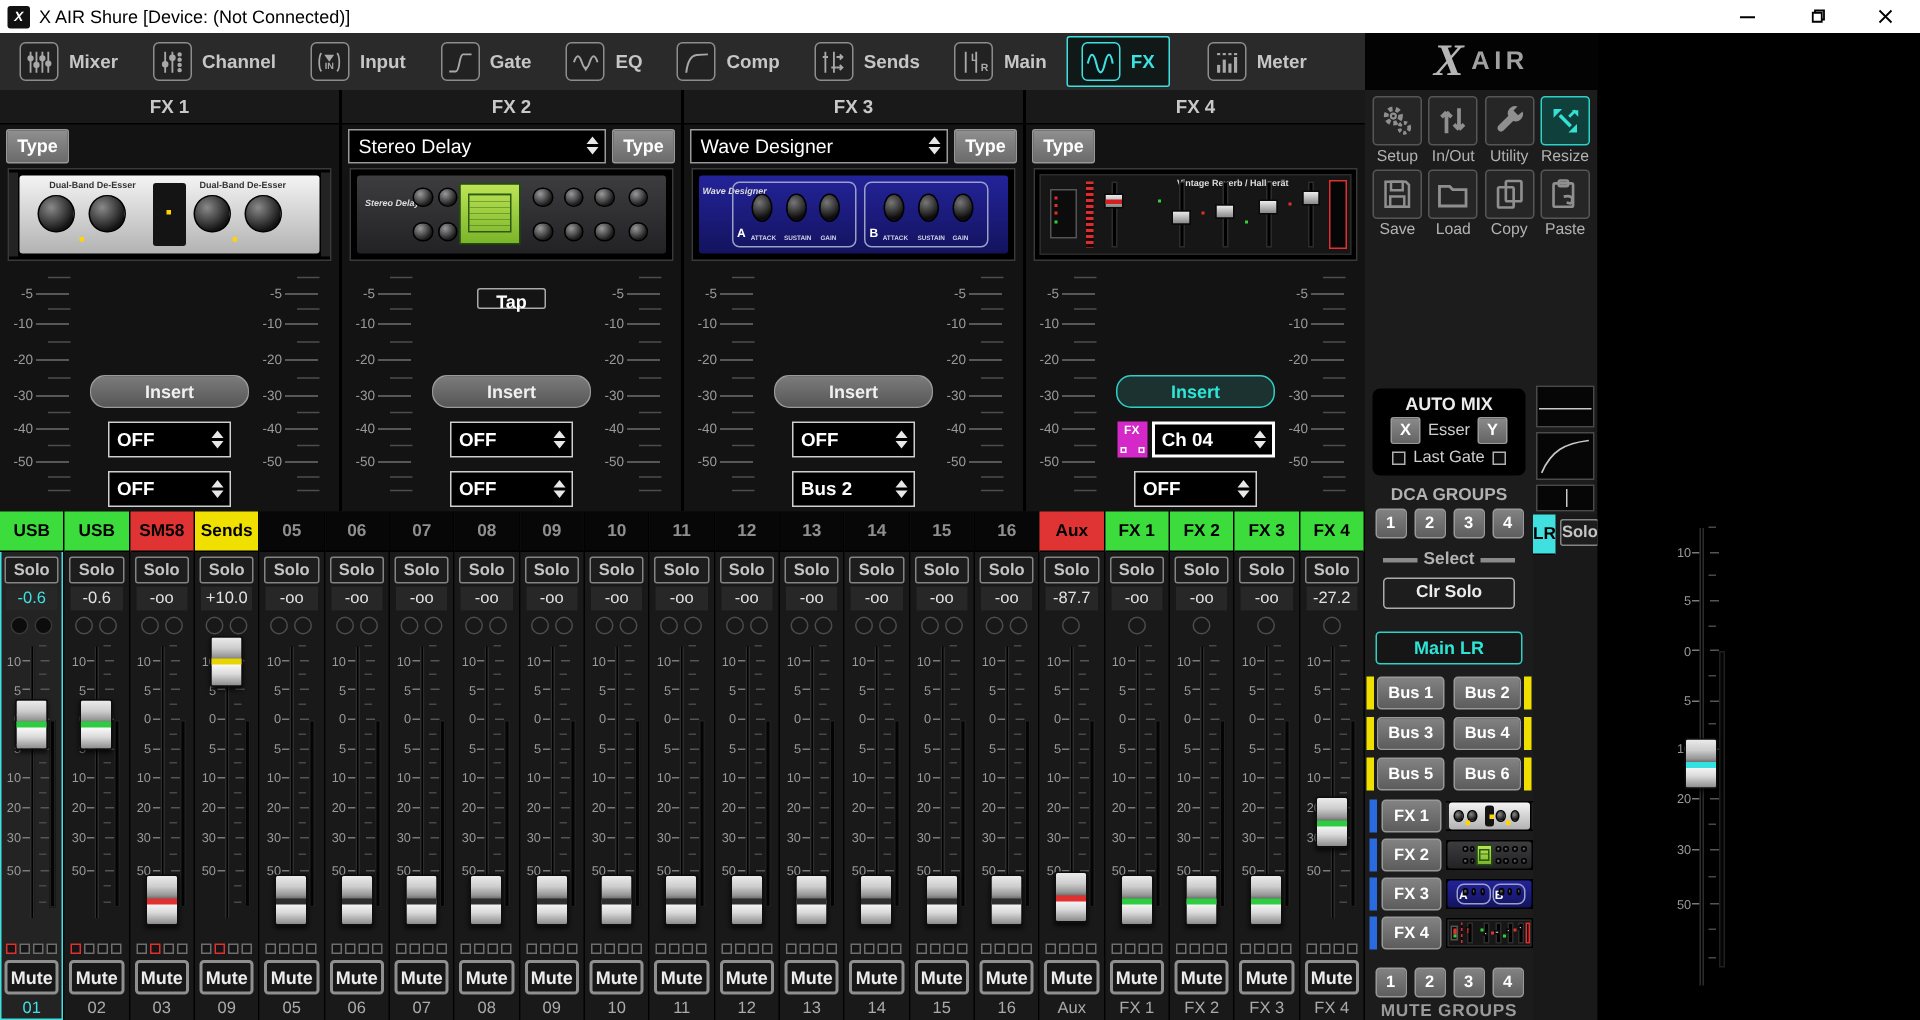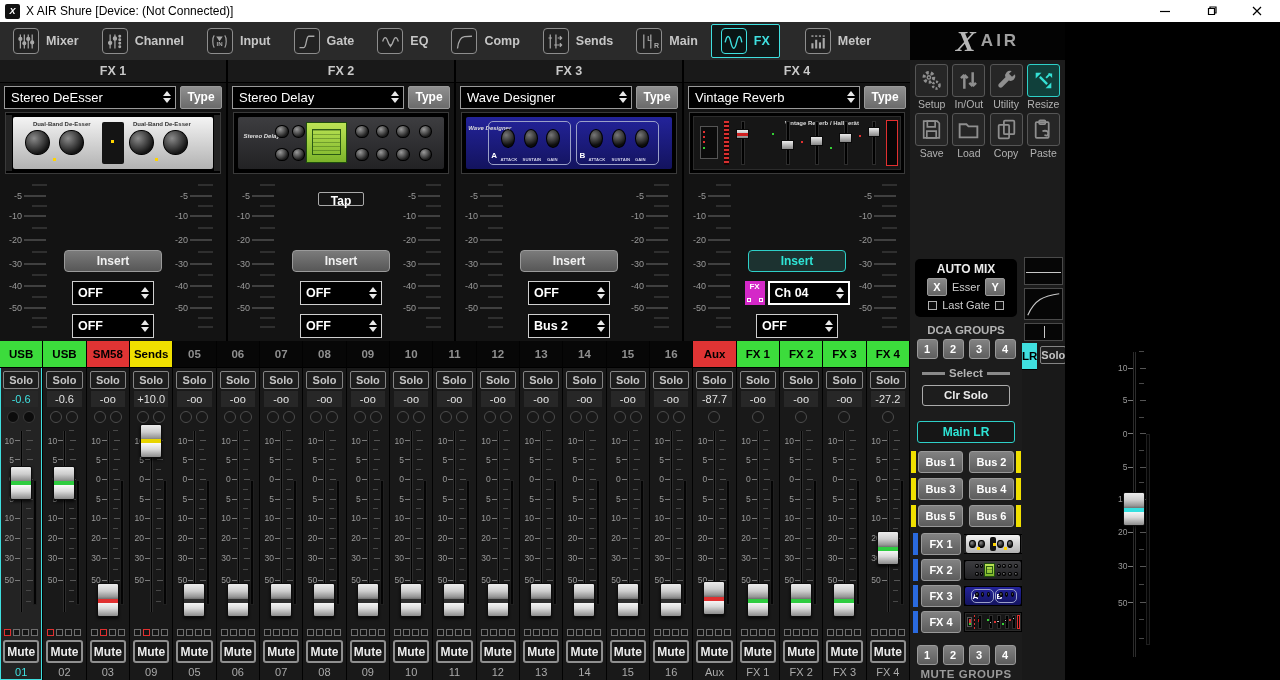--- a/index.html
+++ b/index.html
@@ -36,21 +36,21 @@
   .fx-title{height:23px;display:flex;align-items:center;justify-content:center;font-size:12.5px;font-weight:bold;color:#c9c9c9;background:#191919;border-bottom:1px solid #000;}
   .fx-selrow{height:27px;display:flex;align-items:center;gap:4px;padding:2px 4px 1px;}
   .fx-select{flex:1;height:23px;background:#000;border:1px solid #9a9a9a;display:flex;align-items:center;color:#fff;font-size:13px;padding-left:6px;}
   .fx-select .selname{flex:1;text-align:left;white-space:nowrap;overflow:hidden;}
   .type-btn{width:42px;height:23px;border:1px solid #999;border-radius:2px;background:linear-gradient(#8f8f8f,#6b6b6b);color:#fff;font-weight:bold;font-size:12px;font-family:inherit;}
   .fx-device{height:62px;margin:2px 5px 2px;position:relative;background:#000;border:1px solid #3a3a3a;overflow:hidden;}
   .fx-body{flex:1;display:flex;justify-content:space-between;padding:4px 3px 0;position:relative;}
   .fx-meter{width:54px;position:relative;height:158px;}
   .fx-center{flex:1;position:relative;display:flex;flex-direction:column;align-items:center;}
   .tap-btn{position:absolute;top:12px;width:46px;height:14px;background:#141414;border:1px solid #aaa;border-radius:2px;color:#fff;font-weight:bold;font-size:12px;font-family:inherit;}
-  .insert-btn{margin-top:70px;width:98px;height:22px;border:1px solid #9a9a9a;border-radius:4px;background:linear-gradient(#7b7b7b,#575757);color:#f0f0f0;font-weight:bold;font-size:12px;font-family:inherit;}
+  .insert-btn{margin-top:70px;width:106px;height:22px;border:1px solid #9a9a9a;border-radius:10px;background:linear-gradient(#7b7b7b,#575757);color:#f0f0f0;font-weight:bold;font-size:12px;font-family:inherit;}
   .insert-btn.active{background:#1c3230;border-color:#2ed0c8;color:#2ee4d6;}
   .insrow{margin-top:9px;display:flex;align-items:center;gap:3px;}
   .mini-select{width:82px;height:24px;background:#000;border:1px solid #cfcfcf;display:flex;align-items:center;color:#fff;font-size:12.5px;font-weight:bold;padding-left:5px;}
   .mini-select .selname{flex:1;text-align:left;}
   .mini-select.white{border:2px solid #fff;}
   .spin{display:flex;flex-direction:column;align-items:center;gap:2px;margin:0 4px 0 2px;}
   .spin i{display:block;width:0;height:0;border-left:4px solid transparent;border-right:4px solid transparent;}
   .spin .tu{border-bottom:5px solid #e8e8e8;}
   .spin .td{border-top:5px solid #e8e8e8;}
   .fx-ins-icon{width:20px;height:24px;background:#d428c8;position:relative;color:#fff;font-size:8px;font-weight:bold;text-align:center;line-height:11px;}
@@ -312,27 +312,20 @@
                 <rect x="17.9" y="5" width="2.4" height="1.6"></rect>
               </svg>
             </span>
             <span class="tab-label">Meter</span>
           </div>
         </div>
       <div class="fx-row" id="fxRow">
           <div class="fx-slot">
             <div class="fx-title">FX 1</div>
             <div class="fx-selrow">
-              <div class="fx-select">
-                <span class="selname">Stereo DeEsser</span>
-                <span class="spin">
-                  <i class="tu"></i>
-                  <i class="td"></i>
-                </span>
-              </div>
               <button class="type-btn">Type</button>
             </div>
             <div class="fx-device">
               <div class="dev deesser">
                 <i class="ear"></i>
                 <i class="ear r"></i>
                 <div class="dface">
                   <span class="dtext" style="left:10%;top:7%">Dual-Band De-Esser</span>
                   <span class="dtext" style="left:60%;top:7%">Dual-Band De-Esser</span>
                   <i class="dknob" style="left:6%"></i>
@@ -787,27 +780,20 @@
                 </span>
                 <span class="mtick minor" style="top:93%">
                   <i></i>
                 </span>
               </div>
             </div>
           </div>
           <div class="fx-slot">
             <div class="fx-title">FX 4</div>
             <div class="fx-selrow">
-              <div class="fx-select">
-                <span class="selname">Vintage Reverb</span>
-                <span class="spin">
-                  <i class="tu"></i>
-                  <i class="td"></i>
-                </span>
-              </div>
               <button class="type-btn">Type</button>
             </div>
             <div class="fx-device">
               <div class="dev reverb">
                 <div class="dface">
                   <span class="dtext light" style="left:44%;top:5%">Vintage Reverb / Hallgerät</span>
                   <div class="rbox">
                     <i style="top:12%"></i>
                     <i style="top:28%"></i>
                     <i style="top:44%"></i>

